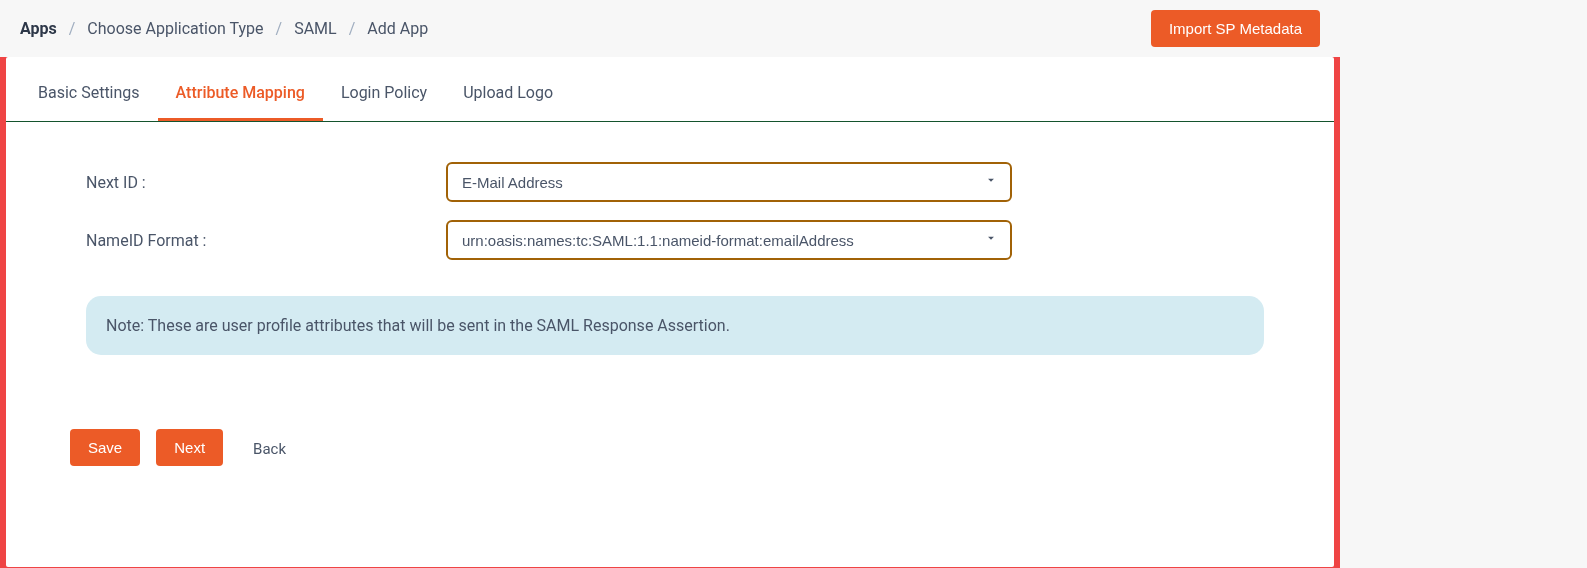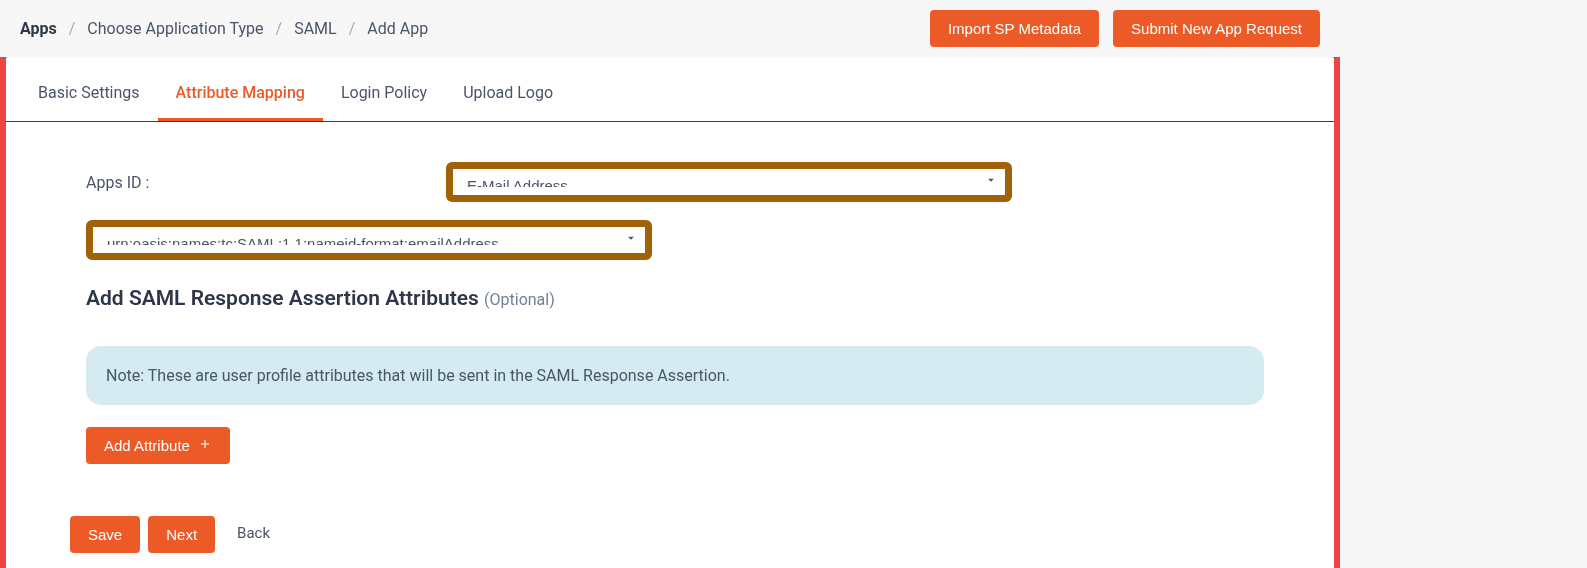--- a/index.html
+++ b/index.html
@@ -98,21 +98,21 @@
     margin-bottom: 18px;
   }
   .form-label {
     width: 360px;
     font-size: 16px;
     color: #4a5568;
   }
   .form-select {
     width: 566px;
     height: 40px;
-    border: 7px solid #a16207;
+    border: 2px solid #a16207;
     border-radius: 6px;
     padding: 8px 36px 8px 14px;
     font-size: 15px;
     color: #4a5568;
     background: #fff;
     appearance: none;
     position: relative;
   }
   .select-wrap {
     position: relative;
@@ -148,22 +148,22 @@
   }
   .attr-buttons {
     margin-top: 22px;
     display: flex;
     gap: 8px;
   }
   .footer-buttons {
     margin-top: 52px;
     padding-left: 64px;
     display: flex;
-    gap: 8px;
-    align-items: flex-start;
+    gap: 16px;
+    align-items: flex-end;
   }
   .link-plain {
     color: #4a5568;
     padding: 8px 14px;
     cursor: pointer;
     font-size: 15px;
   }
   .icon-svg {
     width: 14px;
     height: 14px;
@@ -180,77 +180,65 @@
       <span class="crumb-link strong">Apps</span>
       <span class="sep">/</span>
       <span class="crumb-link">Choose Application Type</span>
       <span class="sep">/</span>
       <span class="crumb-link">SAML</span>
       <span class="sep">/</span>
       <span class="crumb-current">Add App</span>
     </div>
     <div class="top-buttons">
       <button class="btn btn-orange">Import SP Metadata</button>
-      <button class="btn btn-orange">Submit New App Request</button>
     </div>
   </div>
 
   <div class="panel">
 
     <div class="tabs">
       <div class="tab">Basic Settings</div>
       <div class="tab active">Attribute Mapping</div>
       <div class="tab">Login Policy</div>
       <div class="tab">Upload Logo</div>
     </div>
 
     <div class="form-area">
       <div class="form-row">
-        <label class="form-label">Apps ID :</label>
+        <label class="form-label">Next ID :</label>
         <div class="select-wrap">
           <select class="form-select">
             <option>E-Mail Address</option>
           </select>
           <span class="chev">
             <svg class="icon-svg" viewBox="0 0 24 24">
                 <path d="M7 10l5 5 5-5z"></path>
               </svg>
           </span>
         </div>
       </div>
 
       <div class="form-row">
+        <label class="form-label">NameID Format :</label>
         <div class="select-wrap">
           <select class="form-select">
             <option>urn:oasis:names:tc:SAML:1.1:nameid-format:emailAddress</option>
           </select>
           <span class="chev">
             <svg class="icon-svg" viewBox="0 0 24 24">
                 <path d="M7 10l5 5 5-5z"></path>
               </svg>
           </span>
         </div>
       </div>
 
-      <h3 class="section-title">
-        <span>Add SAML Response Assertion Attributes</span>
-        <span class="optional">(Optional)</span>
-      </h3>
 
       <div class="note-box">Note: These are user profile attributes that will be sent in the SAML Response Assertion.</div>
 
       <div class="attr-buttons">
-        <button class="btn btn-orange">
-          <span>Add Attribute</span>
-          <span>
-            <svg class="icon-svg" viewBox="0 0 24 24">
-                <path d="M19 13h-6v6h-2v-6H5v-2h6V5h2v6h6v2z"></path>
-              </svg>
-          </span>
-        </button>
       </div>
     </div>
 
     <div class="footer-buttons">
       <button class="btn btn-orange">Save</button>
       <button class="btn btn-orange">Next</button>
       <span class="link-plain">Back</span>
     </div>
   </div>
 </div>

